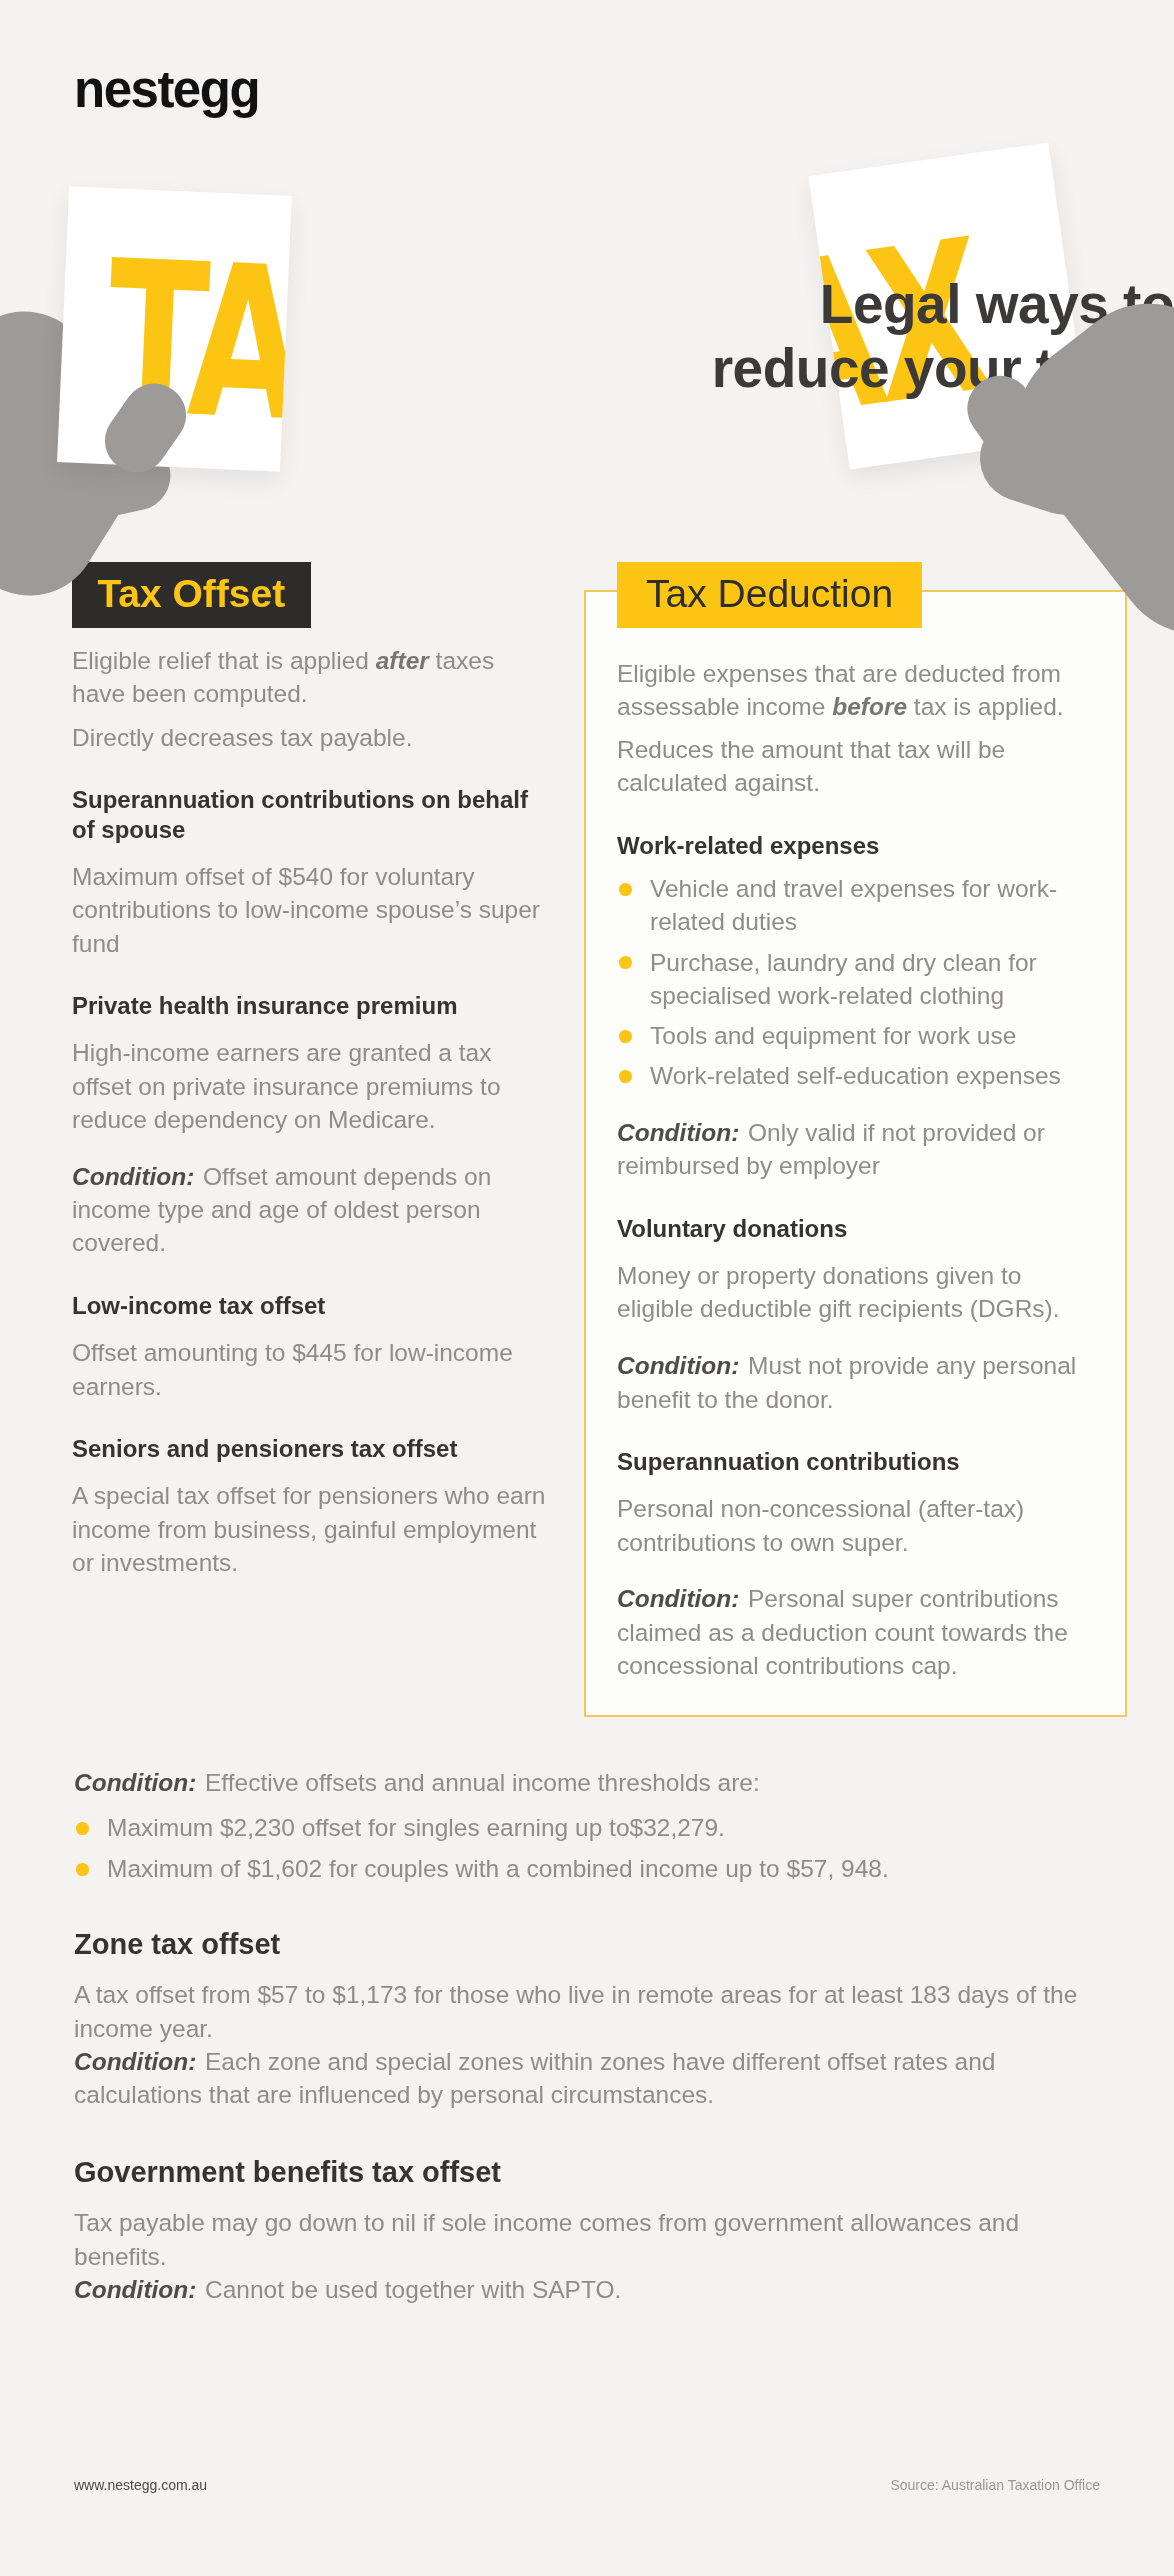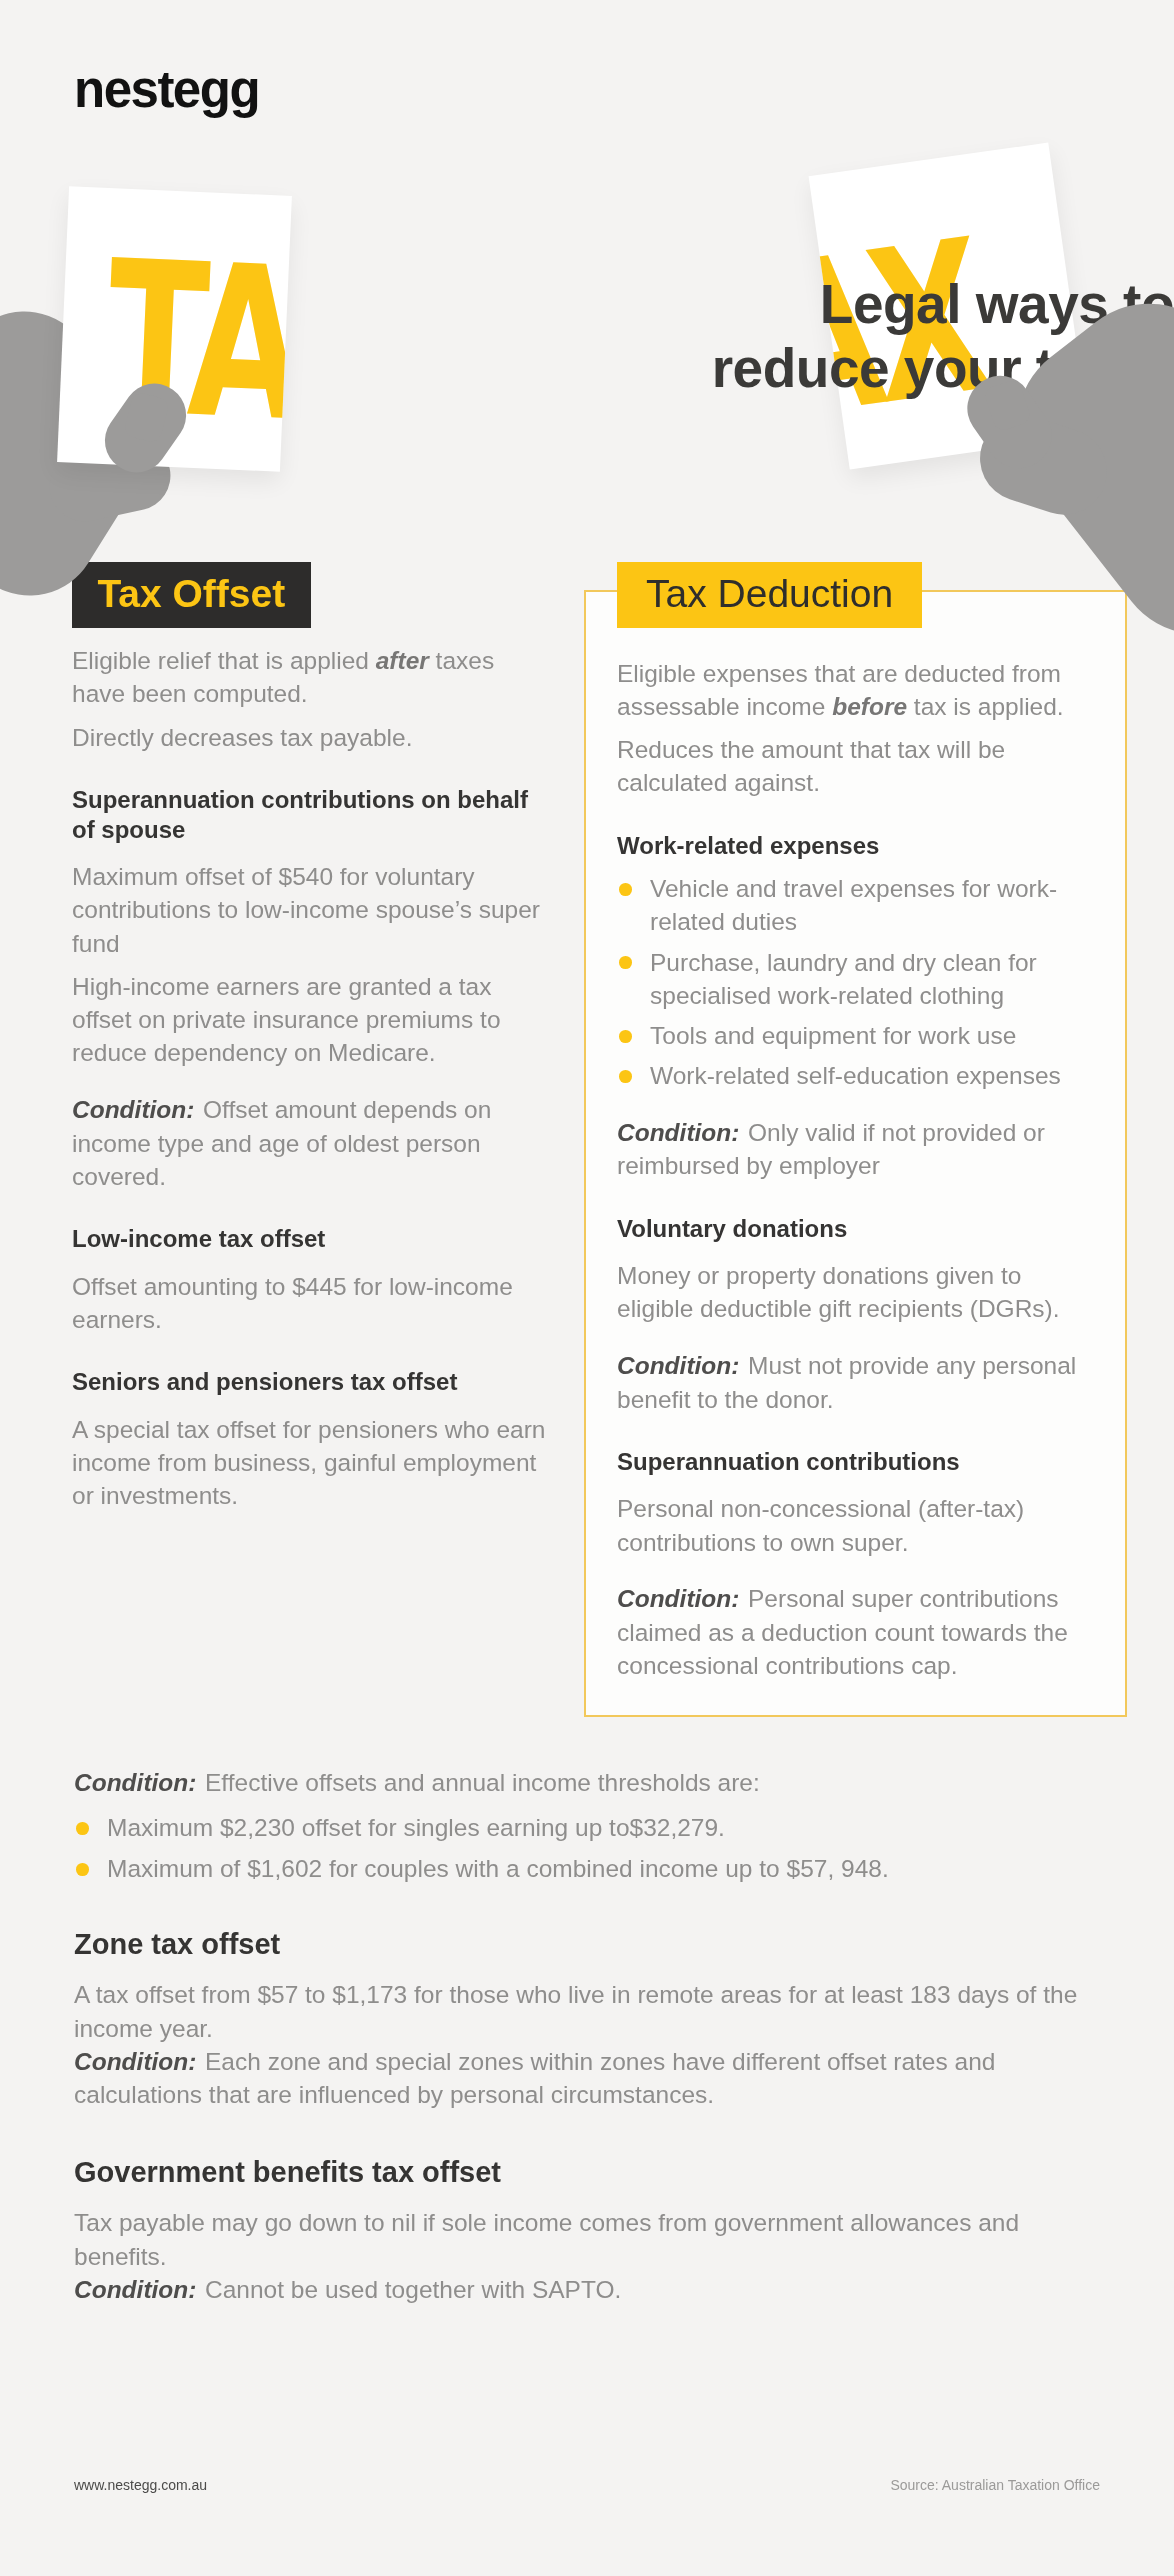--- a/index.html
+++ b/index.html
@@ -139,20 +139,21 @@
 
     <div class="col-left">
       <div class="label-dark">Tax Offset</div>
 
       <p class="body-p"><span>Eligible relief that is applied </span><span class="em-word">after</span><span> taxes have been computed.</span></p>
       <p class="body-p">Directly decreases tax payable.</p>
 
       <h3 class="sec-h">Superannuation contributions on behalf of spouse</h3>
       <p class="body-p">Maximum offset of $540 for voluntary contributions to low-income spouse’s super fund</p>
 
+      <h3 class="sec-h">Private health insurance premium</h3>
       <p class="body-p">High-income earners are granted a tax offset on private insurance premiums to reduce dependency on Medicare.</p>
       <p class="condition"><span class="cond-label">Condition:</span><span>Offset amount depends on income type and age of oldest person covered.</span></p>
 
       <h3 class="sec-h">Low-income tax offset</h3>
       <p class="body-p">Offset amounting to $445 for low-income earners.</p>
 
       <h3 class="sec-h">Seniors and pensioners tax offset</h3>
       <p class="body-p">A special tax offset for pensioners who earn income from business, gainful employment or investments.</p>
     </div>
 

